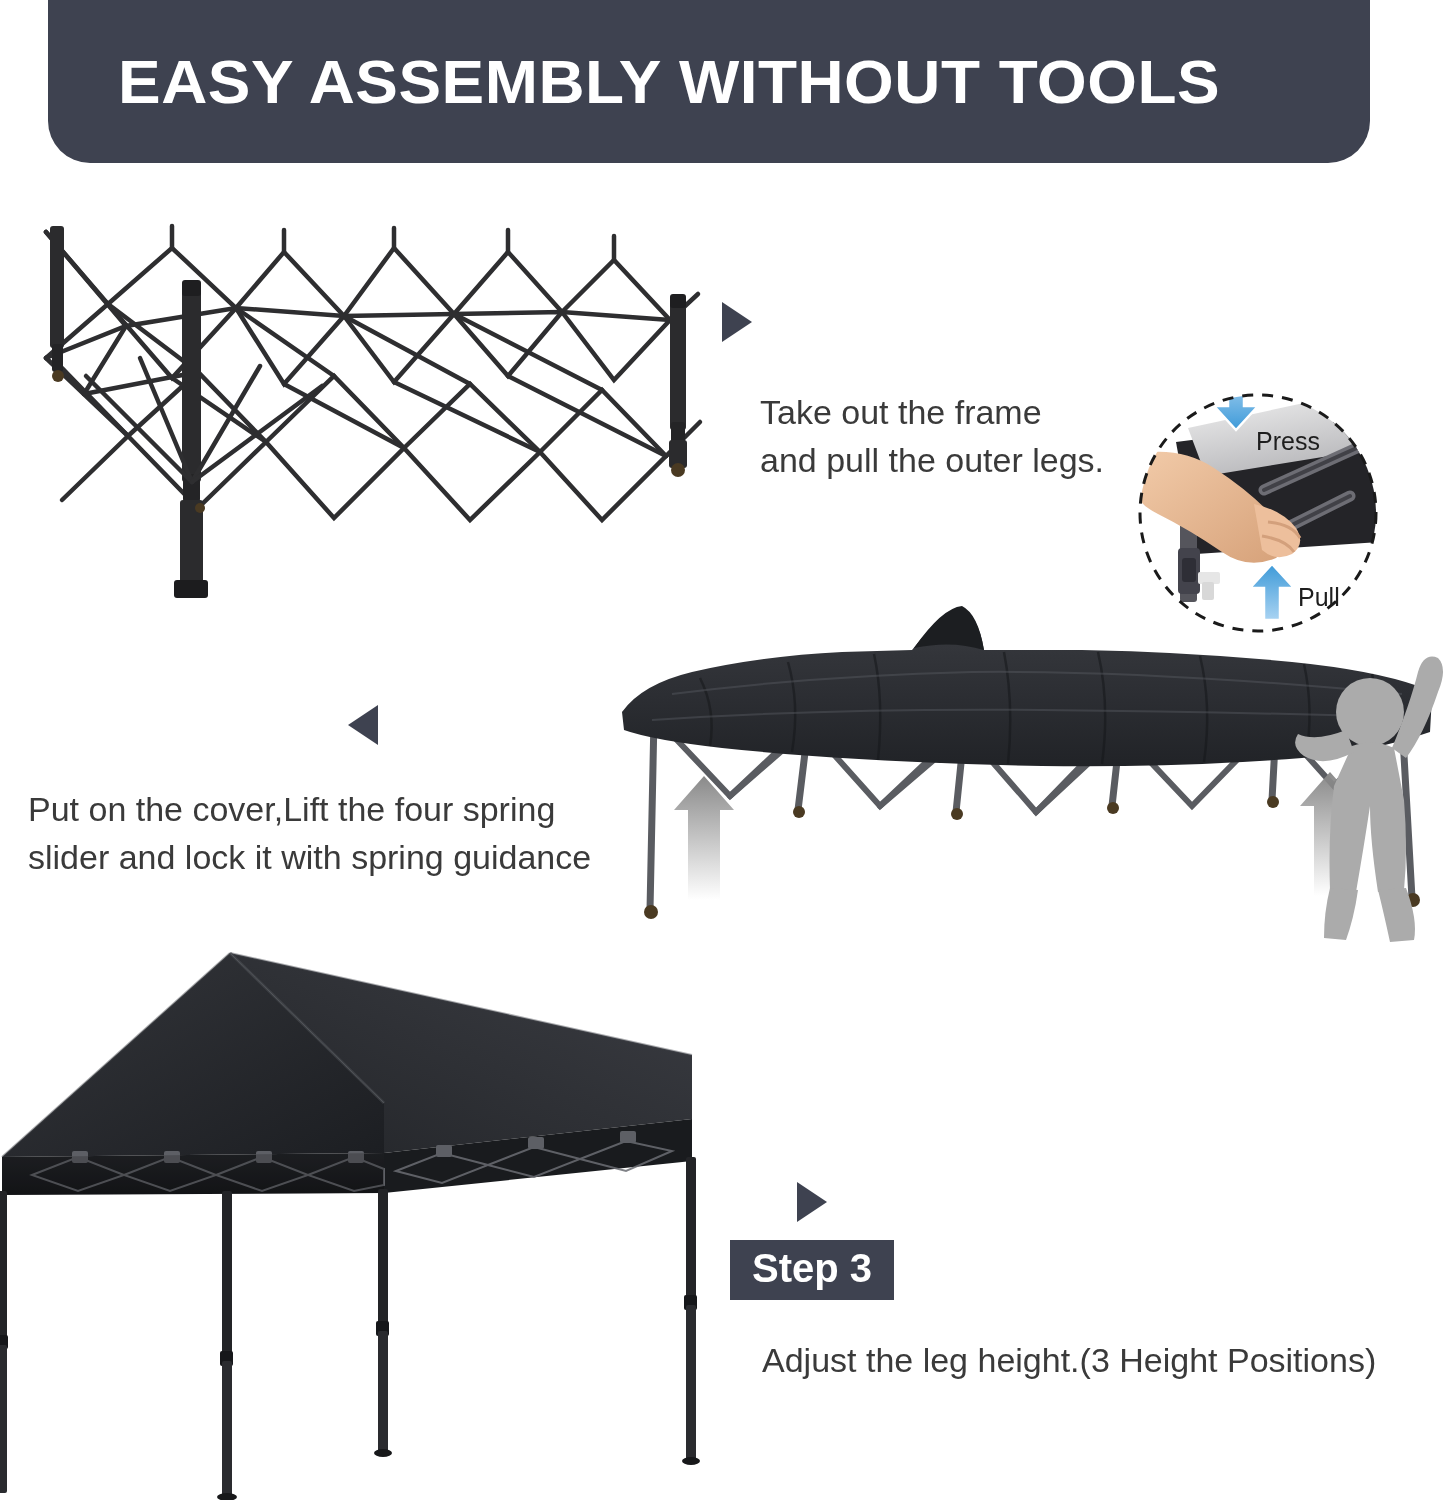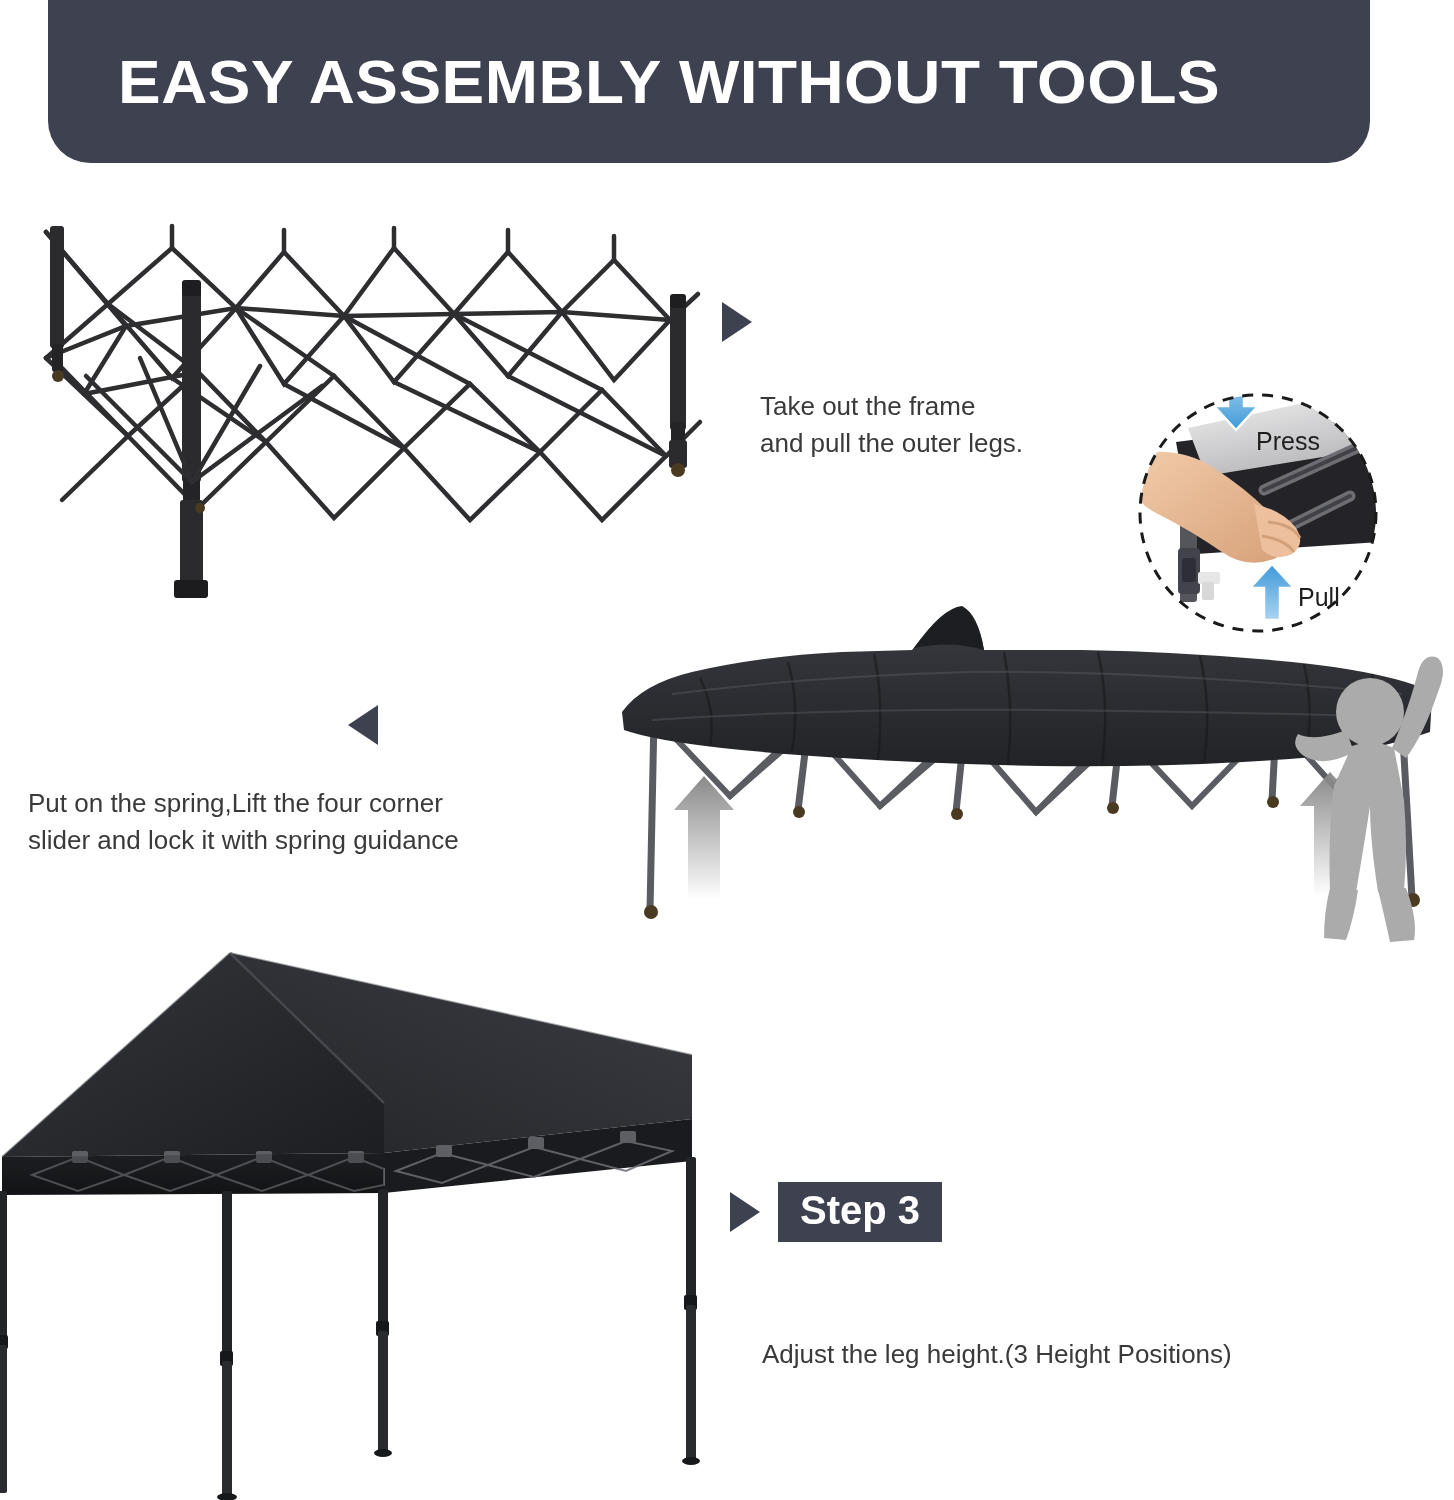--- a/index.html
+++ b/index.html
@@ -28,28 +28,28 @@
     display:inline-flex; align-items:center; justify-content:center;
     background:#3E4250; color:#fff; font-weight:bold;
     font-size:40px; padding:7px 22px 11px 22px; line-height:1.05;
     white-space:nowrap;
   }
   .tri{ width:0;height:0; }
   .tri-right{ border-left:30px solid #3E4250; border-top:20px solid transparent; border-bottom:20px solid transparent; }
   .tri-left { border-right:30px solid #3E4250; border-top:20px solid transparent; border-bottom:20px solid transparent; }
 
   .step-row{ position:absolute; display:flex; align-items:center; gap:18px; }
-  .step-text{ position:absolute; color:#3a3a3a; font-size:26px; line-height:1.42; white-space:pre-line; }
+  .step-text{ position:absolute; color:#3a3a3a; font-size:34px; line-height:1.42; white-space:pre-line; }
 
   
   #step1-row  { left:722px;  top:302px; }
   #step1-text { left:760px;  top:388px; }
   #step2-row  { left:348px;  top:705px; }
   #step2-text { left:28px;   top:785px; }
-  #step3-row  { left:730px;  top:1182px; }
+  #step3-row  { left:730px;  top:1182px;flex-direction:column; }
   #step3-text { left:762px;  top:1336px; }
 
   
   .art{ position:absolute; }
   #art-frame   { left:22px;  top:208px;  width:700px;  height:420px; }
   #art-cover   { left:612px; top:600px;  width:840px;  height:345px; }
   #art-canopy  { left:-8px;  top:905px;  width:760px;  height:595px; }
   #art-inset   { left:1136px;top:372px;  width:244px;  height:272px; }
   svg{ display:block; overflow:visible; }
 </style>
@@ -294,21 +294,21 @@
       <path d="M780 148 Q798 104 806 72 Q812 52 826 58 Q836 68 826 92 Q812 134 794 158 Z"></path>
       <path d="M766 290 L794 288 Q806 320 802 340 L778 342 Q772 314 766 290 Z"></path>
       <path d="M718 288 L746 290 Q742 318 734 340 L712 338 Q712 312 718 288 Z"></path>
     </g>
   </svg>
 </div>
 
 <div class="step-row" id="step2-row">
   <div class="tri tri-left"></div>
 </div>
-<div class="step-text" id="step2-text">Put on the spring,Lift the four corner
+<div class="step-text" id="step2-text">Put on the cover,Lift the four spring
 slider and lock it with spring guidance</div>
 
 <div class="art" id="art-canopy">
   <svg viewBox="0 0 760 595" width="760" height="595">
     <defs>
       <linearGradient id="roofL" x1="0" y1="0" x2="1" y2="1">
         <stop offset="0%" stop-color="#34363B"></stop>
         <stop offset="100%" stop-color="#1C1E22"></stop>
       </linearGradient>
       <linearGradient id="roofR" x1="1" y1="0" x2="0" y2="1">

